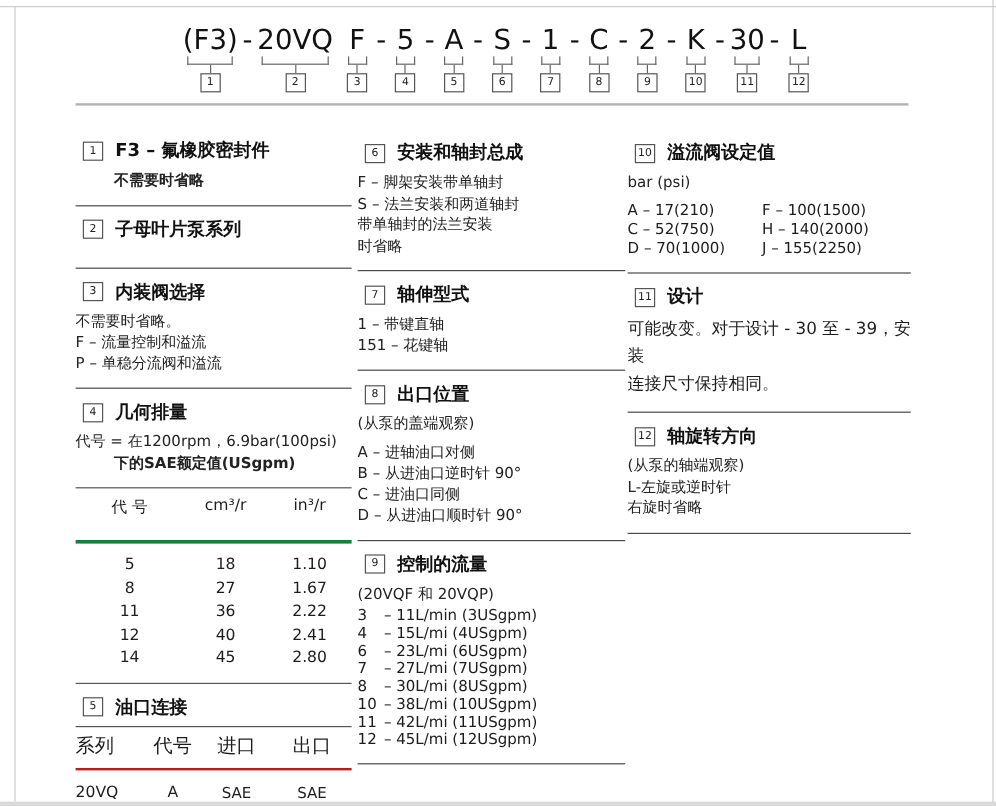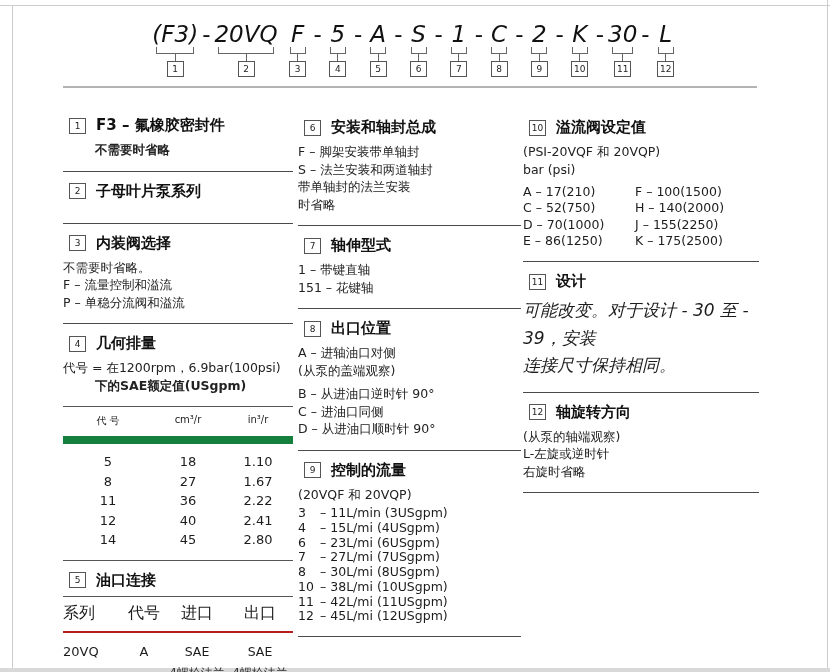--- a/index.html
+++ b/index.html
@@ -11,21 +11,21 @@
   
   .pb{position:absolute;background:#cccccc;}
   .pb-top{left:0;top:5px;width:830px;height:1px;}
   .pb-left{left:12px;top:5px;width:1px;height:663px;}
   .pb-right{left:827px;top:0;width:1px;height:672px;}
   .pb-bottom{left:0;top:668px;width:830px;height:4px;background:#d9d9d9;}
 
   
   .code-area{position:absolute;top:22px;left:0;right:0;display:flex;justify-content:center;align-items:flex-start;}
   .seg{display:flex;flex-direction:column;align-items:center;}
-  .seg-text{font-size:23px;line-height:1.05;white-space:pre;color:#111;font-style:italic;}
+  .seg-text{font-size:23px;line-height:1.05;white-space:pre;color:#111;}
   .sep{font-size:23px;line-height:1.05;margin:0 4px;white-space:pre;color:#111;}
   .bracket{height:6px;border:1px solid #666;border-top:none;align-self:stretch;margin:1px 4px 0;min-width:14px;}
   .stem{width:1px;height:7px;background:#666;}
   .nbox{width:17px;height:16px;border:1px solid #555;display:flex;align-items:center;justify-content:center;
         font-size:9px;background:#fff;color:#222;flex:none;box-sizing:border-box;}
 
   .top-rule{position:absolute;top:86px;left:63px;width:694px;height:2px;background:#b3b3b3;}
 
   .col{position:absolute;top:106px;}
   .col1{left:63px;width:230px;}
@@ -36,21 +36,21 @@
   .sec.nb{border-bottom:none;padding-bottom:0;}
   .sec-head{display:flex;align-items:center;margin:10px 0 6px 6px;}
   .sec-head .nbox{margin-right:10px;}
   .sec-title{font-weight:bold;font-size:15px;color:#111;}
   .tline{font-size:12.5px;line-height:1.4;color:#222;}
   .ind{margin-left:32px;font-weight:bold;}
   .gap-b{margin-bottom:6px;}
 
   
   .t4{margin-top:12px;border-top:1px solid #555;}
-  .t4 .thead{display:flex;padding:7px 0 8px;border-bottom:8px solid #15803d;font-size:10px;}
+  .t4 .thead{display:flex;padding:7px 0 18px;border-bottom:3px solid #15803d;font-size:13px;}
   .t4 .tbody{padding:8px 0 10px;border-bottom:1px solid #555;}
   .t4 .trow{display:flex;font-size:13px;line-height:1.5;}
   .t4 .c1{width:90px;text-align:center;}
   .t4 .c2{width:70px;text-align:center;}
   .t4 .c3{width:70px;text-align:center;}
 
   
   .t5{margin-top:4px;border-top:1px solid #555;}
   .t5 .thead{display:flex;padding:6px 0 7px;border-bottom:2px solid #b91c1c;font-size:16px;}
   .t5 .tbody{padding:4px 0 8px;border-bottom:1px solid #555;}
@@ -66,21 +66,21 @@
   sup.mark{font-size:9px;vertical-align:super;}
 
   
   .flowrow{display:flex;font-size:12.5px;line-height:1.18;}
   .fnum{width:22px;flex:none;}
 
   
   .pairrow{display:flex;font-size:12.5px;line-height:1.3;}
   .pleft{width:112px;flex:none;}
 
-  .s11-line{font-size:17px;line-height:1.62;font-style:italic;}
+  .s11-line{font-size:14px;line-height:1.62;}
   .s9 .tline.gap-b{margin-bottom:3px;}
 </style>
 </head>
 <body>
 
 <div class="pb pb-top"></div>
 <div class="pb pb-left"></div>
 <div class="pb pb-right"></div>
 <div class="pb pb-bottom"></div>
 
@@ -308,22 +308,22 @@
     </div>
     <div class="tline">1 – 带键直轴</div>
     <div class="tline">151 – 花键轴</div>
   </div>
 
   <div class="sec">
     <div class="sec-head">
       <div class="nbox">8</div>
       <span class="sec-title">出口位置</span>
     </div>
+    <div class="tline gap-b">(从泵的盖端观察)</div>
     <div class="tline">A – 进轴油口对侧</div>
-    <div class="tline gap-b">(从泵的盖端观察)</div>
     <div class="tline">B – 从进油口逆时针 90°</div>
     <div class="tline">C – 进油口同侧</div>
     <div class="tline">D – 从进油口顺时针 90°</div>
   </div>
 
   <div class="sec s9">
     <div class="sec-head">
       <div class="nbox">9</div>
       <span class="sec-title">控制的流量</span>
     </div>
@@ -363,38 +363,33 @@
   </div>
 </div>
 
 <div class="col col3">
 
   <div class="sec">
     <div class="sec-head" style="margin-top:12px;">
       <div class="nbox">10</div>
       <span class="sec-title">溢流阀设定值</span>
     </div>
-    <div class="tline" style="margin-top:6px;">(PSI-20VQF 和 20VQP)</div>
     <div class="tline gap-b">bar (psi)</div>
     <div class="pairrow">
       <span class="pleft">A – 17(210)</span>
       <span>F – 100(1500)</span>
     </div>
     <div class="pairrow">
       <span class="pleft">C – 52(750)</span>
       <span>H – 140(2000)</span>
     </div>
     <div class="pairrow">
       <span class="pleft">D – 70(1000)</span>
       <span>J – 155(2250)</span>
     </div>
-    <div class="pairrow">
-      <span class="pleft">E – 86(1250)</span>
-      <span>K – 175(2500)</span>
-    </div>
   </div>
 
   <div class="sec">
     <div class="sec-head">
       <div class="nbox">11</div>
       <span class="sec-title">设计</span>
     </div>
     <div class="s11-line">可能改变。对于设计 - 30 至 - 39，安装</div>
     <div class="s11-line">连接尺寸保持相同。</div>
   </div>

